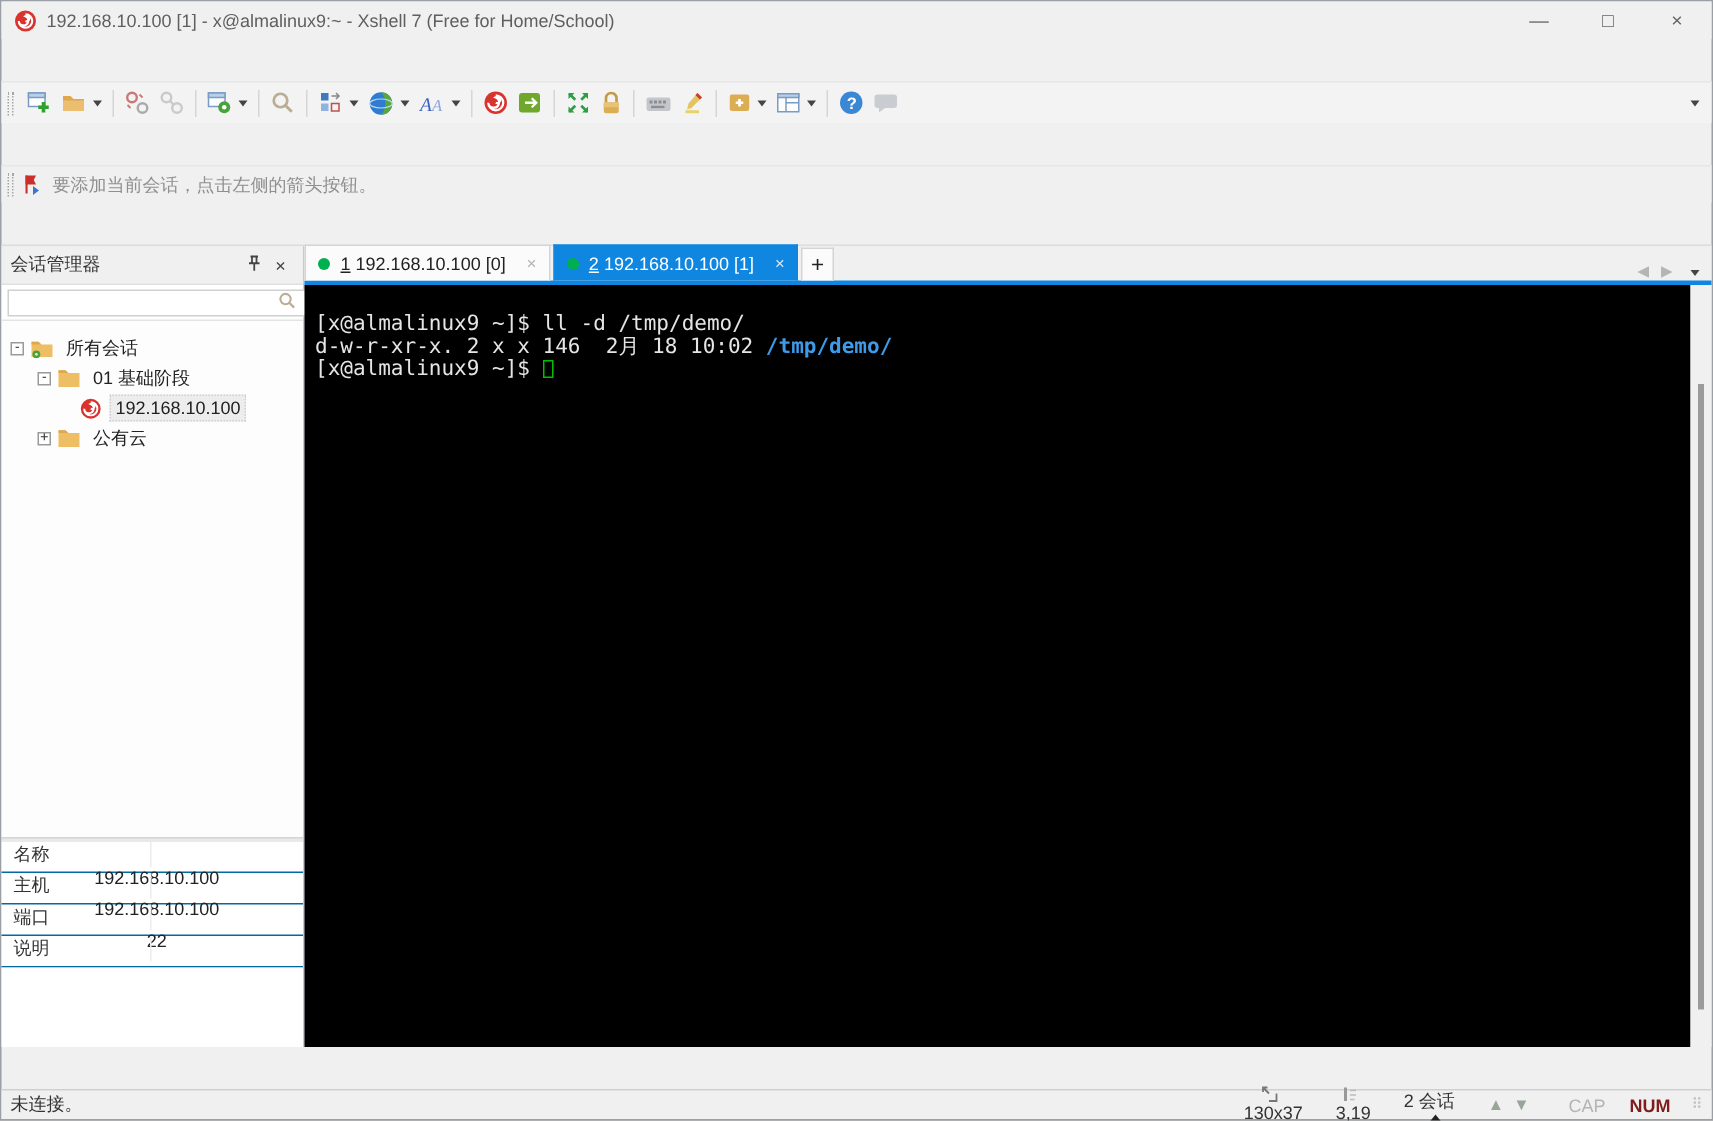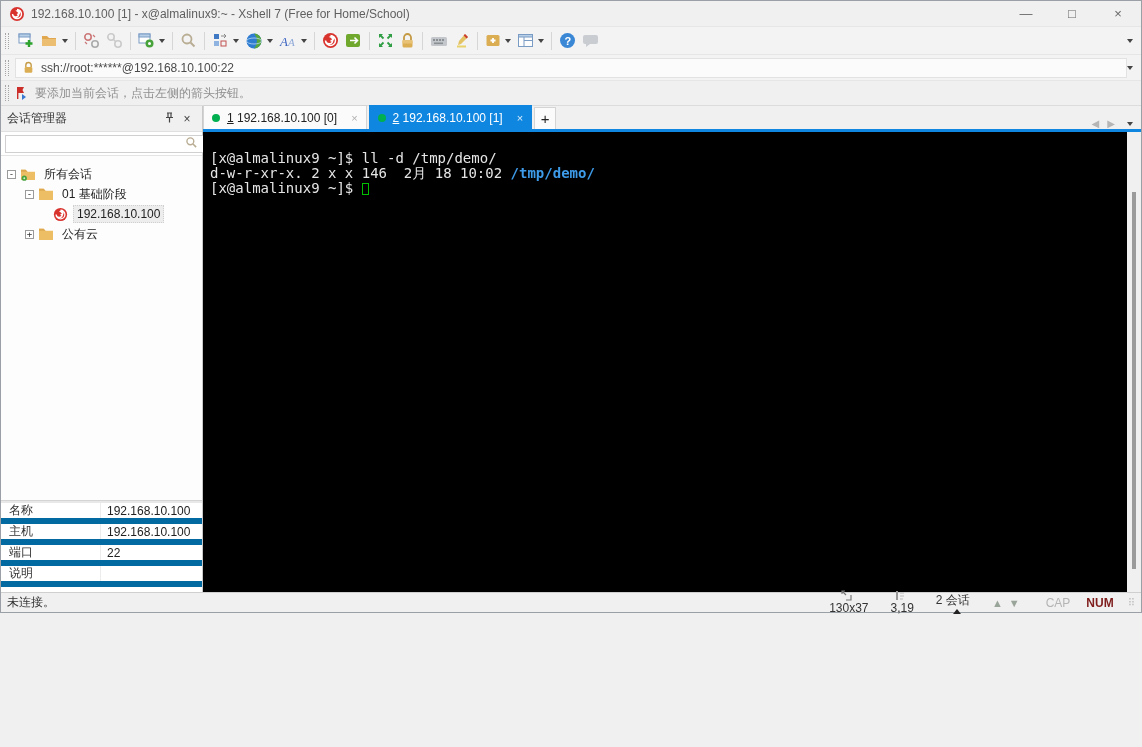--- a/index.html
+++ b/index.html
@@ -1,17 +1,17 @@
 <!DOCTYPE html>
 <html><head>
 <meta charset="utf-8">
 <style>
   * { margin:0; padding:0; box-sizing:border-box; }
   html,body { width:1142px; height:747px; overflow:hidden; font-family:"Liberation Sans","DejaVu Sans",sans-serif; font-size:12px; color:#222; background:#f0f0f0; }
-  .app { width:1142px; height:613px; display:flex; flex-direction:column; border:1px solid #9aa0a6; }
+  .app { width:1142px; height:747px; display:flex; flex-direction:column; border:1px solid #9aa0a6;gap:28px; }
 
   
   .titlebar { height:25px; background:#f0f0f0; display:flex; align-items:center; padding-left:8px; flex:0 0 auto; }
   .titlebar .title { color:#5f5f5f; margin-left:6px; flex:1 1 auto; white-space:nowrap; overflow:hidden; }
   .wincontrols { display:flex; align-items:center; height:100%; }
   .wincontrols span { width:46px; text-align:center; color:#666; font-size:13px; line-height:25px; }
 
   
   .bar { display:flex; align-items:center; flex:0 0 auto; border-top:1px solid #e6e6e6; background:#f3f3f4; }
   .grip { width:4px; height:16px; border-left:1px dotted #a6a6a6; border-right:1px dotted #a6a6a6; margin:0 6px 0 4px; flex:0 0 auto; }
@@ -45,21 +45,21 @@
   .search-icon { margin-left:-22px; }
 
   .tree { height:344px; flex:0 0 auto; background:#fdfdfd; padding-top:8px; overflow:hidden; }
   .tree-row { display:flex; align-items:center; height:20px; white-space:nowrap; }
   .expander { width:9px; height:9px; border:1px solid #9a9a9a; background:#fff; font-size:9px; line-height:7px; text-align:center; color:#333; flex:0 0 auto; margin-right:4px; font-family:"DejaVu Sans Mono",monospace; }
   .tree-label { margin-left:5px; color:#222; padding:1px 3px; }
   .tree-row.selected .tree-label { background:#ededed; border:1px dotted #cfcfcf; }
 
   .vsplitter { height:3px; background:#e8e8e8; border-top:1px solid #d4d4d4; flex:0 0 auto; }
   .props { flex:0 0 auto; background:#fff; }
-  .prop-row { display:flex; height:21px; border-bottom:6px solid #0369a1; align-items:center; }
+  .prop-row { display:flex; height:21px; border-bottom:1px solid #0369a1; align-items:center;flex-direction:column; }
   .prop-label { width:100px; padding-left:8px; color:#333; border-right:1px solid #ececec; align-self:stretch; display:flex; align-items:center; }
   .prop-value { padding-left:6px; color:#222; }
   .panel-filler { flex:1 1 auto; background:#fff; }
 
   
   .content { flex:1 1 auto; display:flex; flex-direction:column; min-width:0; }
   .tabbar { height:26px; flex:0 0 auto; background:#f0f0f0; display:flex; align-items:flex-end; border-bottom:3px solid #0f86e0; }
   .tab { height:24px; display:flex; align-items:center; padding:0 8px; background:#fbfbfb; border:1px solid #d4d4d4; border-bottom:none; margin-right:2px; white-space:nowrap; }
   .tab .dot { width:8px; height:8px; border-radius:50%; background:#00b050; margin-right:7px; flex:0 0 auto; }
   .tab .num { text-decoration:underline; }
@@ -254,31 +254,20 @@
       </span>
     <span class="tool">
         <svg width="17" height="15" viewBox="0 0 17 15">
           <rect x="1" y="2" width="15" height="9" rx="2" fill="#c9cdd1"></rect>
           <path d="M4 11 l0 3 l4 -3 z" fill="#c9cdd1"></path>
         </svg>
       </span>
     <span class="caret bar-end-caret"></span>
   </div>
 
-  <div class="bar addressbar">
-    <span class="grip"></span>
-    <div class="address-field">
-      <svg width="13" height="13" viewBox="0 0 15 17">
-          <path d="M4 8 V5.5 a3.5 3.5 0 0 1 7 0 V8" fill="none" stroke="#c49a44" stroke-width="1.8"></path>
-          <rect x="2.5" y="8" width="10" height="7.5" rx="1.5" fill="#dcae54"></rect>
-        </svg>
-      <span class="txt">ssh://root:******@192.168.10.100:22</span>
-    </div>
-    <span class="caret bar-end-caret"></span>
-  </div>
 
   <div class="bar infobar">
     <span class="grip"></span>
     <svg width="14" height="14" viewBox="0 0 14 14">
         <path d="M2 1 h7 l-1.5 3 L9 7 H2 z" fill="#cc2f2a"></path>
         <rect x="2" y="1" width="1.4" height="12" fill="#cc2f2a"></rect>
         <path d="M7 8 l4 3 -4 3 z" fill="#3a78d0"></path>
       </svg>
     <span class="txt">要添加当前会话，点击左侧的箭头按钮。</span>
   </div>

